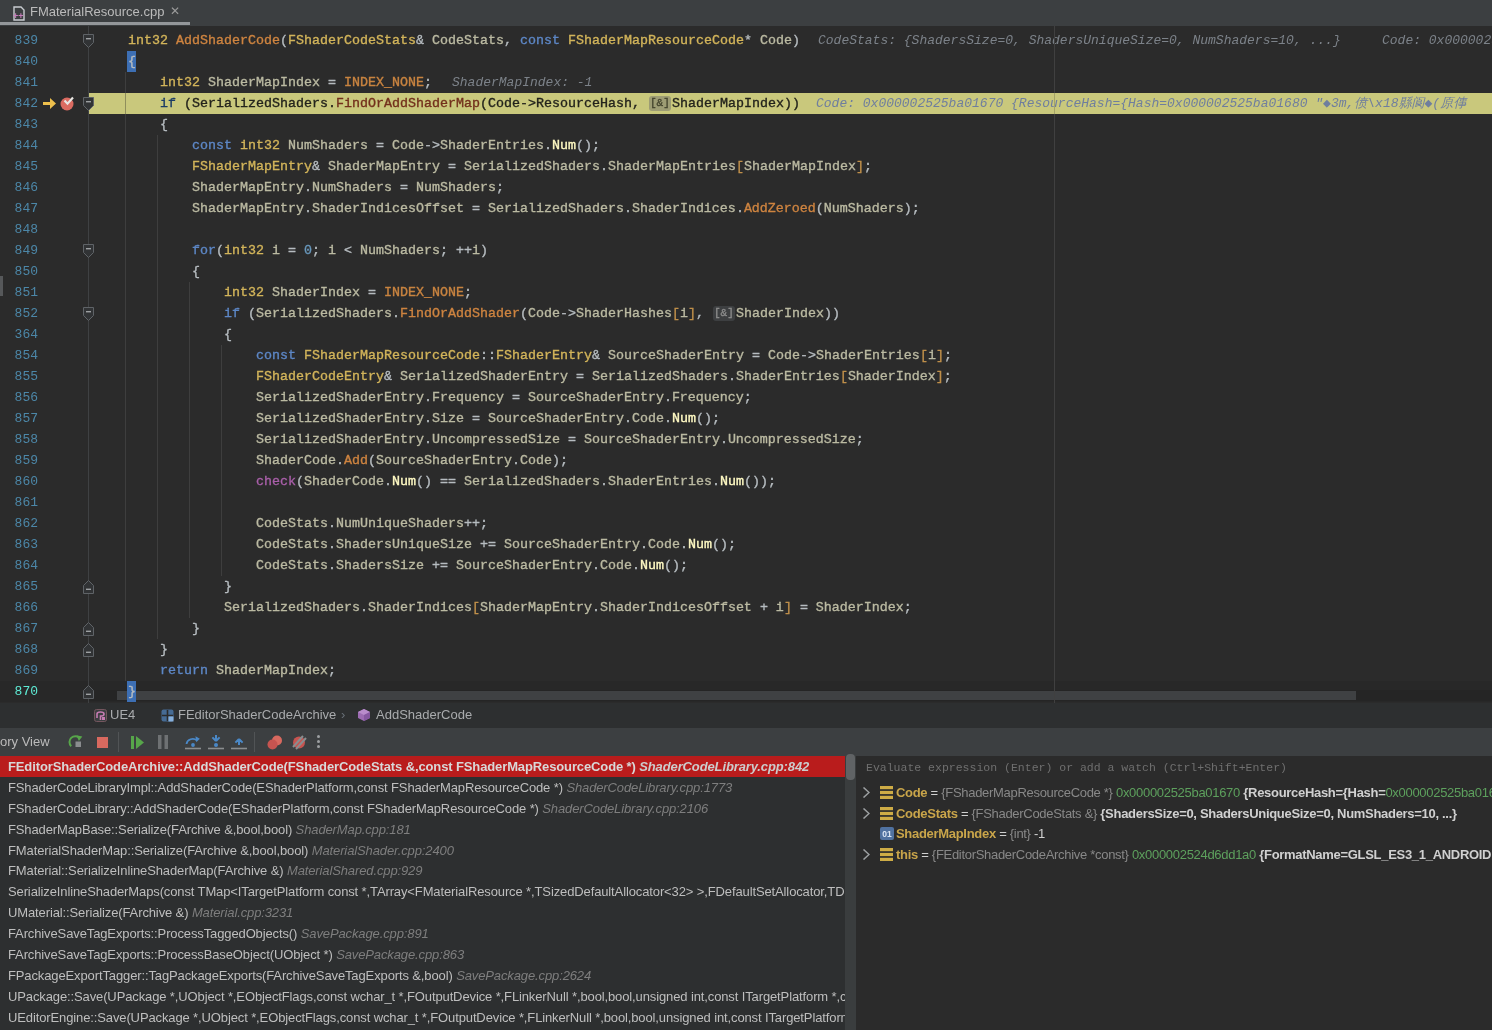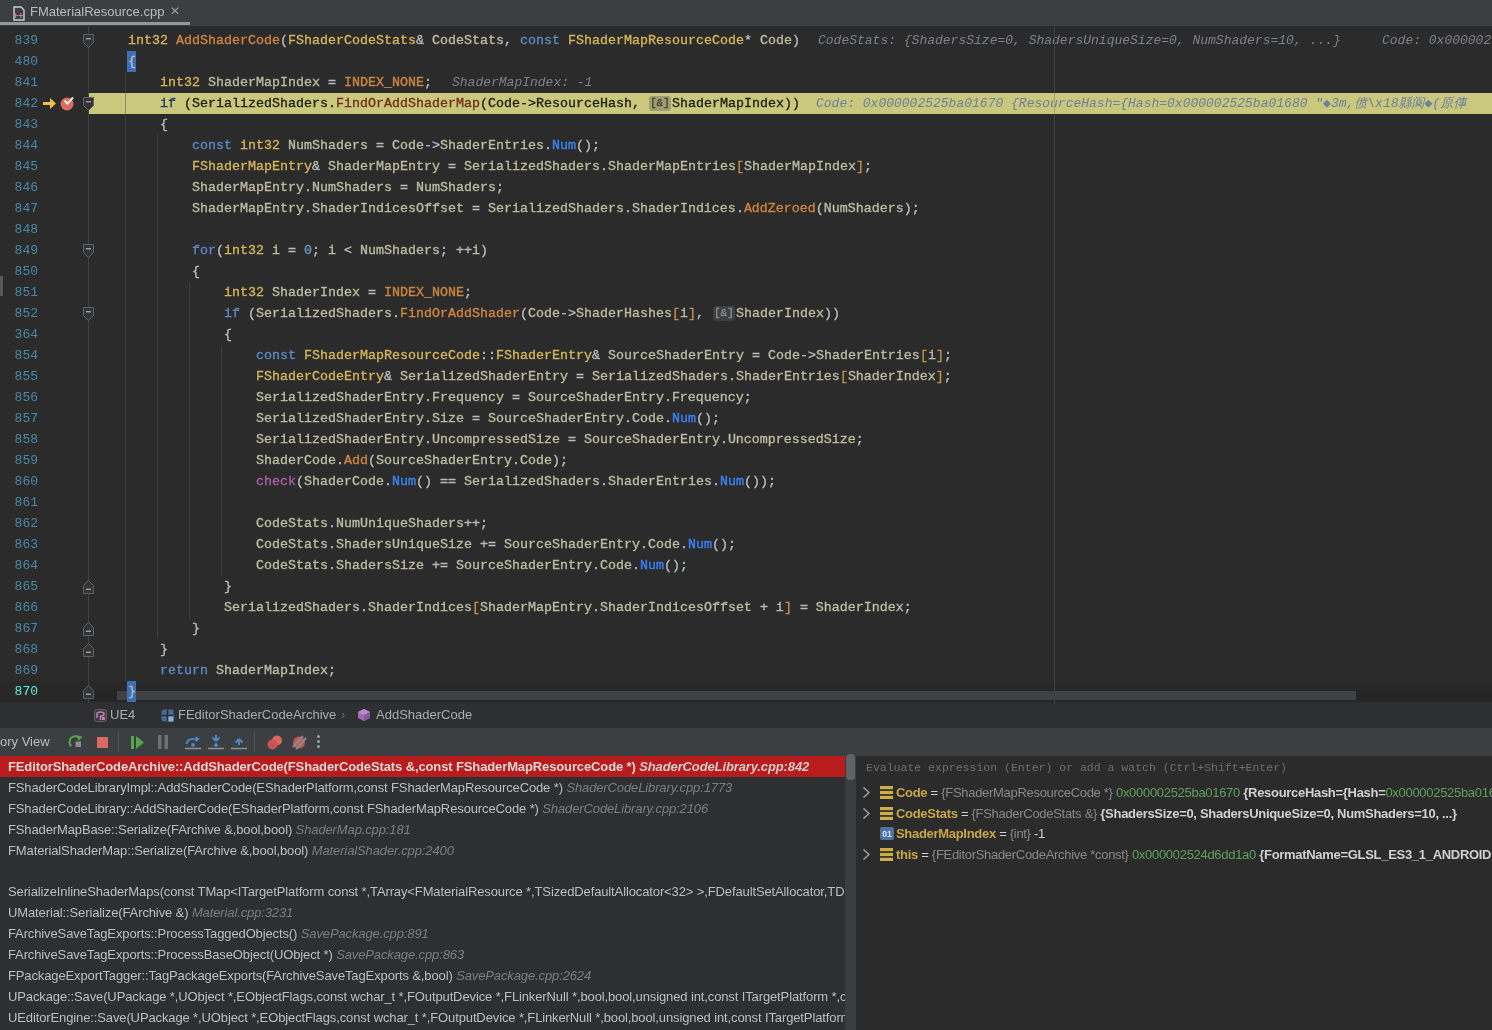--- a/index.html
+++ b/index.html
@@ -15,21 +15,21 @@
   #editor{position:absolute;left:0;top:26px;width:1492px;height:677px;background:#2b2b2b;overflow:hidden;}
   .codeline{position:absolute;left:0;height:21px;line-height:21px;white-space:pre;
             font-family:"Liberation Mono",monospace;font-size:13.333px;color:#bbbaa2;
             -webkit-text-stroke:0.35px currentColor;}
   .lnum{position:absolute;width:38px;text-align:right;height:21px;line-height:21px;
         font-family:"Liberation Mono",monospace;font-size:13px;color:#4c87a8;}
   .k{color:#5d87c6;}  
   .t{color:#d2b45a;}  
   .f{color:#ce8440;}  
   .m{color:#c98440;}  
-  .r{color:#3b82f6;}  
+  .r{color:#fef9c3;}  
   .p{color:#a95fa9;}  
   .n{color:#6897bb;}  
   .b{color:#bf8f4a;}  
   .o{color:#b6bcc0;}  
   .hint{position:absolute;height:21px;line-height:21px;white-space:pre;font-style:italic;
         font-family:"Liberation Mono",monospace;font-size:13px;color:#7c8289;}
   
   .dk{color:#1c3c66;} .dd{color:#23231c;} .df{color:#73301c;}
   .guide{position:absolute;width:1px;background:#3e3e3e;}
   #execline{position:absolute;left:89px;top:67px;width:1403px;height:21px;background:#c9c87c;}
@@ -83,21 +83,21 @@
     <div class="abs" style="left:89px;top:664px;width:1403px;height:11px;background:#252525"></div>
 <div class="abs" style="left:117px;top:665px;width:1239px;height:9px;background:#3f4143"></div>
 <div class="guide" style="left:125px;top:46px;height:609px"></div>
 <div class="guide" style="left:157px;top:109px;height:504px"></div>
 <div class="guide" style="left:189px;top:256px;height:336px"></div>
 <div class="guide" style="left:221px;top:319px;height:231px"></div>
 <div class="guide" style="left:125px;top:67px;height:21px;background:#8f8e5c"></div>
 <div class="bracebox" style="left:127px;top:25px"></div>
 <div class="bracebox" style="left:127px;top:655px"></div>
 <div class="lnum" style="top:4px;color:#4c87a8">839</div>
-<div class="lnum" style="top:25px;color:#4c87a8">480</div>
+<div class="lnum" style="top:25px;color:#4c87a8">840</div>
 <div class="lnum" style="top:46px;color:#4c87a8">841</div>
 <div class="lnum" style="top:67px;color:#4c87a8">842</div>
 <div class="lnum" style="top:88px;color:#4c87a8">843</div>
 <div class="lnum" style="top:109px;color:#4c87a8">844</div>
 <div class="lnum" style="top:130px;color:#4c87a8">845</div>
 <div class="lnum" style="top:151px;color:#4c87a8">846</div>
 <div class="lnum" style="top:172px;color:#4c87a8">847</div>
 <div class="lnum" style="top:193px;color:#4c87a8">848</div>
 <div class="lnum" style="top:214px;color:#4c87a8">849</div>
 <div class="lnum" style="top:235px;color:#4c87a8">850</div>
@@ -266,20 +266,21 @@
 <div style="position:absolute;left:317px;top:7px;width:3px;height:3px;border-radius:2px;background:#9da0a2"></div>
 <div style="position:absolute;left:317px;top:12px;width:3px;height:3px;border-radius:2px;background:#9da0a2"></div>
 <div style="position:absolute;left:317px;top:17px;width:3px;height:3px;border-radius:2px;background:#9da0a2"></div>
     </div>
   <div id="frames">
       <div class="frow" id="fsel" style="top:0px">FEditorShaderCodeArchive::AddShaderCode(FShaderCodeStats &amp;,const FShaderMapResourceCode *) <span class="floc">ShaderCodeLibrary.cpp:842</span></div>
 <div class="frow" style="top:21px">FShaderCodeLibraryImpl::AddShaderCode(EShaderPlatform,const FShaderMapResourceCode *) <span class="floc">ShaderCodeLibrary.cpp:1773</span></div>
 <div class="frow" style="top:42px">FShaderCodeLibrary::AddShaderCode(EShaderPlatform,const FShaderMapResourceCode *) <span class="floc">ShaderCodeLibrary.cpp:2106</span></div>
 <div class="frow" style="top:63px">FShaderMapBase::Serialize(FArchive &amp;,bool,bool) <span class="floc">ShaderMap.cpp:181</span></div>
 <div class="frow" style="top:84px">FMaterialShaderMap::Serialize(FArchive &amp;,bool,bool) <span class="floc">MaterialShader.cpp:2400</span></div>
+<div class="frow" style="top:104px">FMaterial::SerializeInlineShaderMap(FArchive &amp;) <span class="floc">MaterialShared.cpp:929</span></div>
 <div class="frow" style="top:125px">SerializeInlineShaderMaps(const TMap&lt;ITargetPlatform const *,TArray&lt;FMaterialResource *,TSizedDefaultAllocator&lt;32&gt; &gt;,FDefaultSetAllocator,TD</div>
 <div class="frow" style="top:146px">UMaterial::Serialize(FArchive &amp;) <span class="floc">Material.cpp:3231</span></div>
 <div class="frow" style="top:167px">FArchiveSaveTagExports::ProcessTaggedObjects() <span class="floc">SavePackage.cpp:891</span></div>
 <div class="frow" style="top:188px">FArchiveSaveTagExports::ProcessBaseObject(UObject *) <span class="floc">SavePackage.cpp:863</span></div>
 <div class="frow" style="top:209px">FPackageExportTagger::TagPackageExports(FArchiveSaveTagExports &amp;,bool) <span class="floc">SavePackage.cpp:2624</span></div>
 <div class="frow" style="top:230px">UPackage::Save(UPackage *,UObject *,EObjectFlags,const wchar_t *,FOutputDevice *,FLinkerNull *,bool,bool,unsigned int,const ITargetPlatform *,co</div>
 <div class="frow" style="top:251px">UEditorEngine::Save(UPackage *,UObject *,EObjectFlags,const wchar_t *,FOutputDevice *,FLinkerNull *,bool,bool,unsigned int,const ITargetPlatform</div>
     </div>
   <div id="vsep"></div>
   <div id="vthumb"></div>

